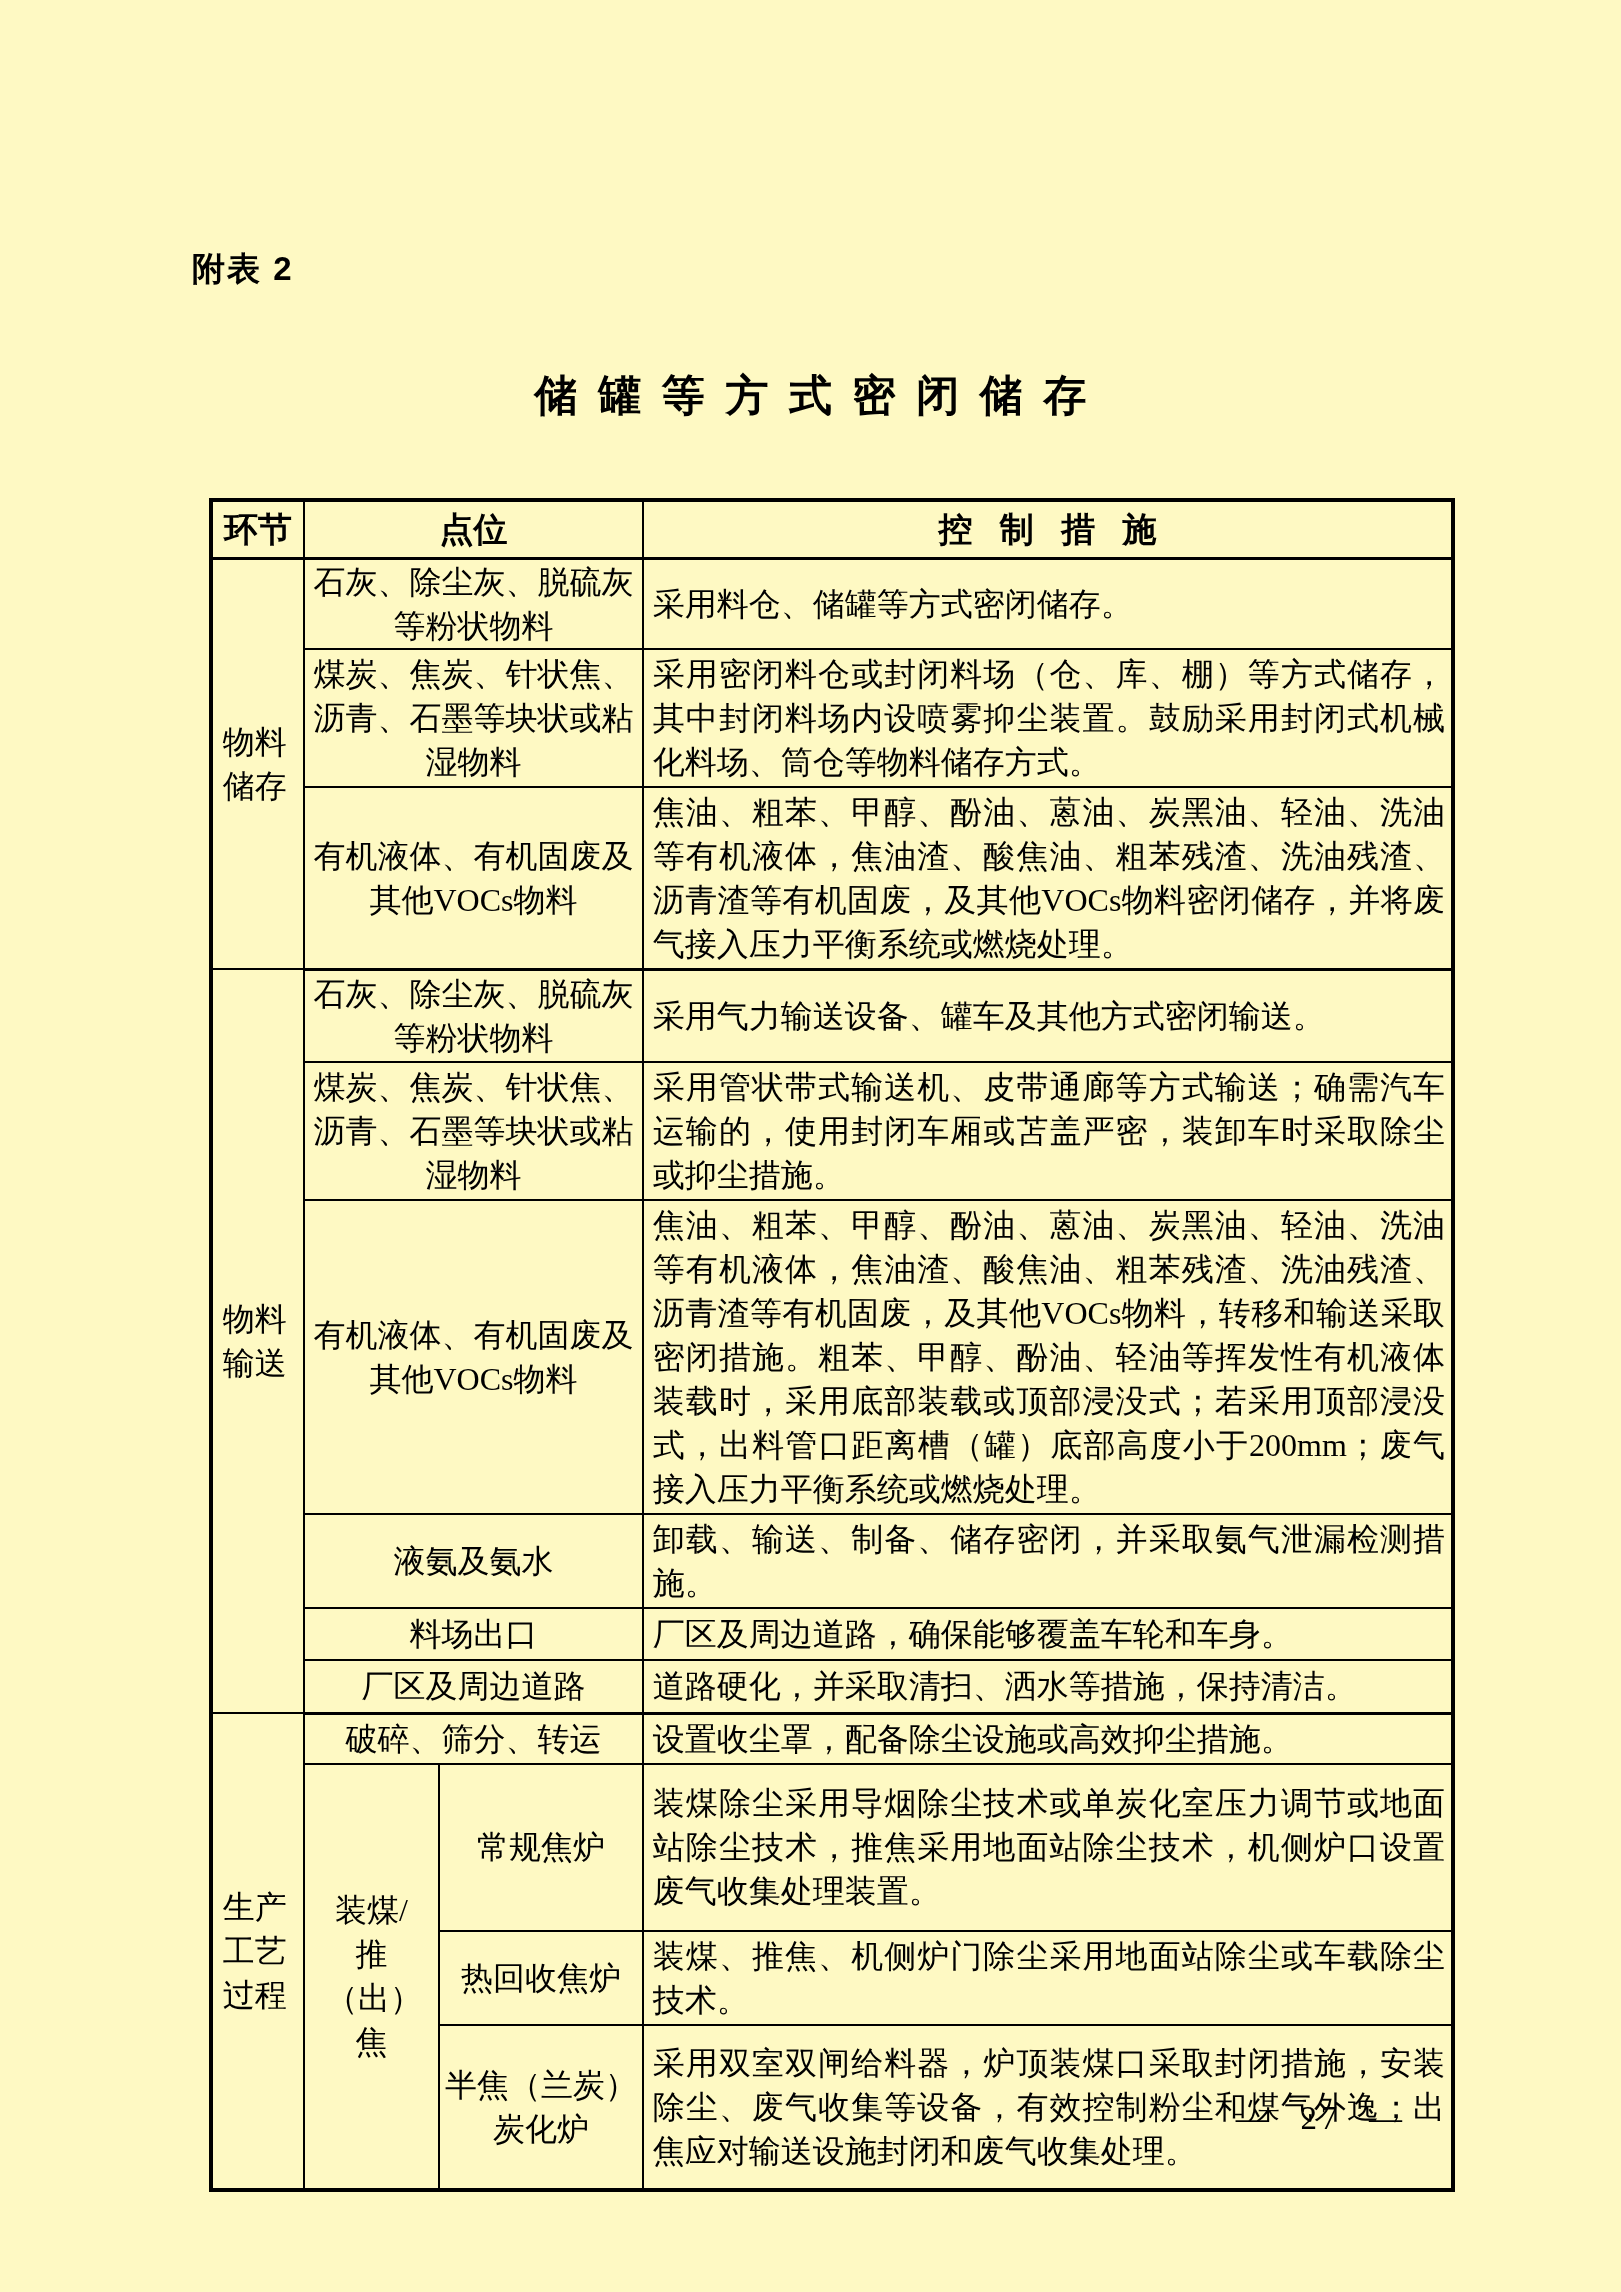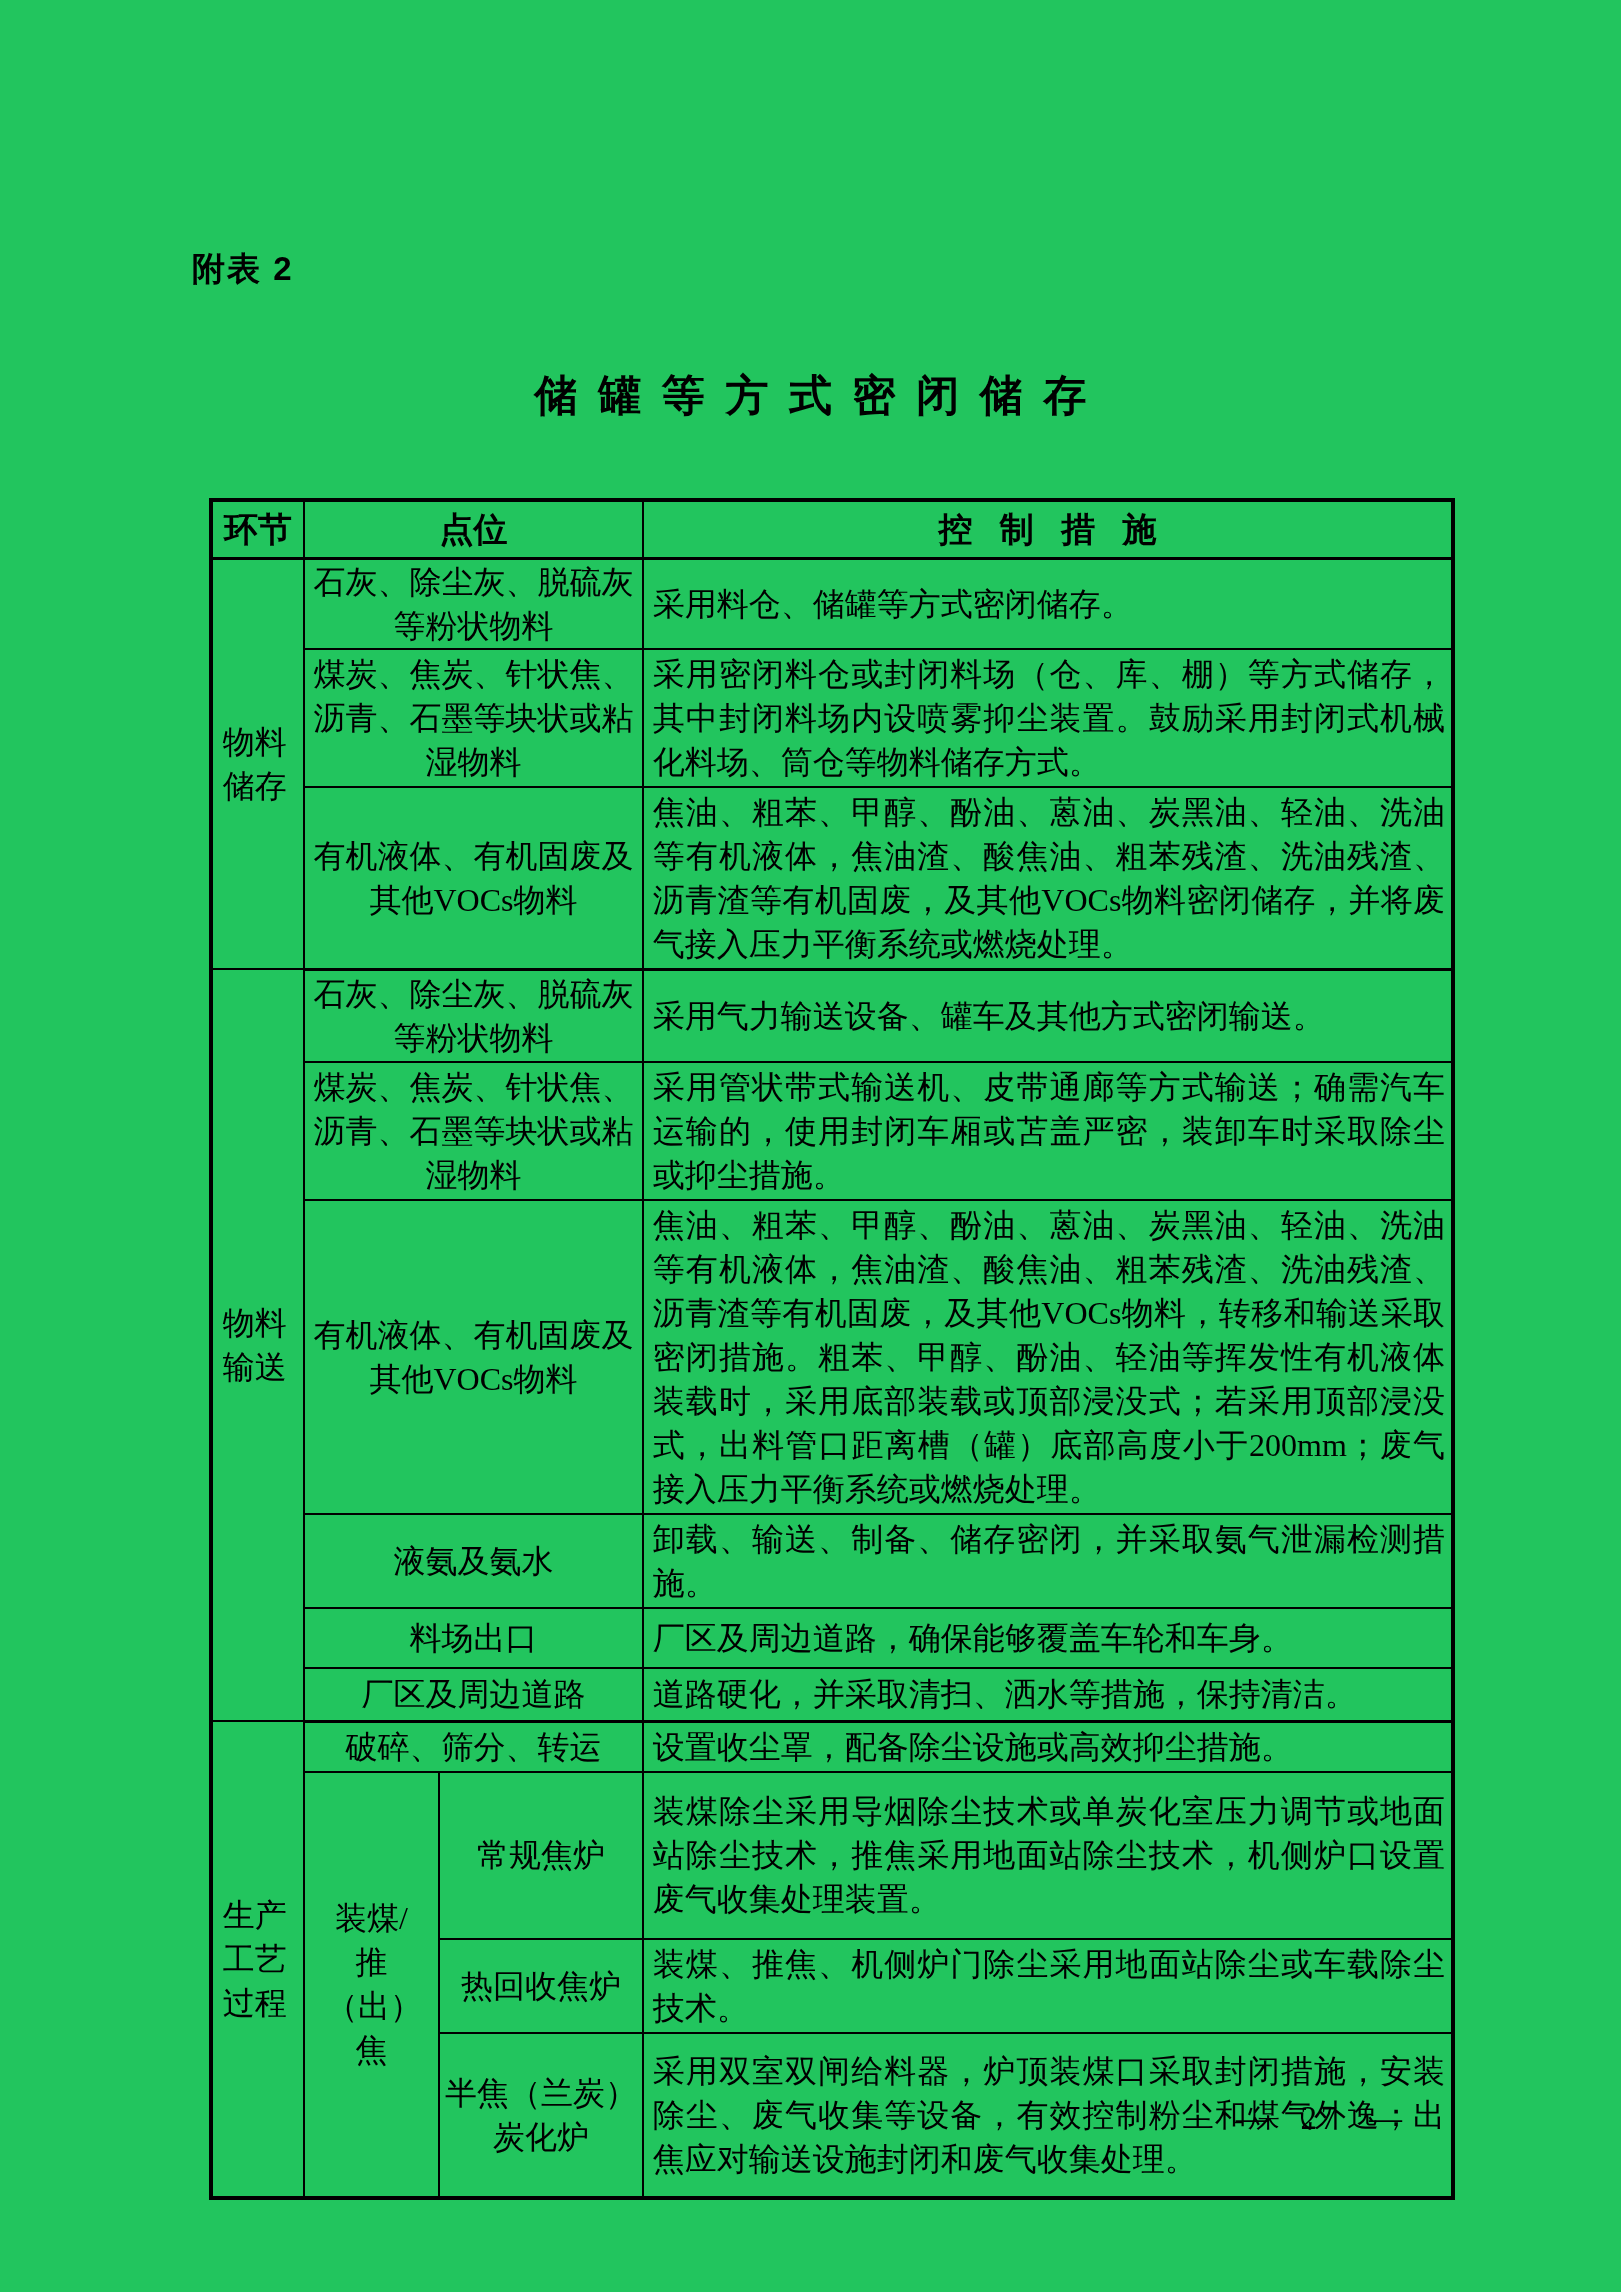--- a/index.html
+++ b/index.html
@@ -1,20 +1,20 @@
 <!DOCTYPE html>
 <html><head>
 <meta charset="utf-8">
 <style>
   html, body { margin: 0; padding: 0; background: #ffffff; }
   .page {
     position: relative;
     width: 1621px;
     height: 2293px;
-    background: #22c55e;
+    background: #fef9c3;
     color: #000000;
     font-family: "Liberation Serif", "DejaVu Serif", serif;
     overflow: hidden;
   }
   .doc-label {
     position: absolute;
     left: 192px;
     top: 247px;
     font-family: "Liberation Sans", "DejaVu Sans", sans-serif;
     font-weight: 700;
@@ -142,21 +142,21 @@
       <td class="measure-cell">采用管状带式输送机、皮带通廊等方式输送；确需汽车运输的，使用封闭车厢或苫盖严密，装卸车时采取除尘或抑尘措施。</td>
     </tr>
     <tr style="height:305px">
       <td class="point-cell" colspan="2">有机液体、有机固废及其他VOCs物料</td>
       <td class="measure-cell">焦油、粗苯、甲醇、酚油、蒽油、炭黑油、轻油、洗油等有机液体，焦油渣、酸焦油、粗苯残渣、洗油残渣、沥青渣等有机固废，及其他VOCs物料，转移和输送采取密闭措施。粗苯、甲醇、酚油、轻油等挥发性有机液体装载时，采用底部装载或顶部浸没式；若采用顶部浸没式，出料管口距离槽（罐）底部高度小于200mm；废气接入压力平衡系统或燃烧处理。</td>
     </tr>
     <tr style="height:51px">
       <td class="point-cell" colspan="2">液氨及氨水</td>
       <td class="measure-cell">卸载、输送、制备、储存密闭，并采取氨气泄漏检测措施。</td>
     </tr>
-    <tr style="height:60px">
+    <tr style="height:52px">
       <td class="point-cell" colspan="2">料场出口</td>
       <td class="measure-cell">厂区及周边道路，确保能够覆盖车轮和车身。</td>
     </tr>
     <tr style="height:53px">
       <td class="point-cell thick-bottom" colspan="2">厂区及周边道路</td>
       <td class="measure-cell thick-bottom">道路硬化，并采取清扫、洒水等措施，保持清洁。</td>
     </tr>
 
     <tr style="height:50px">
       <td class="stage-cell" rowspan="4">生产工艺过程</td>

